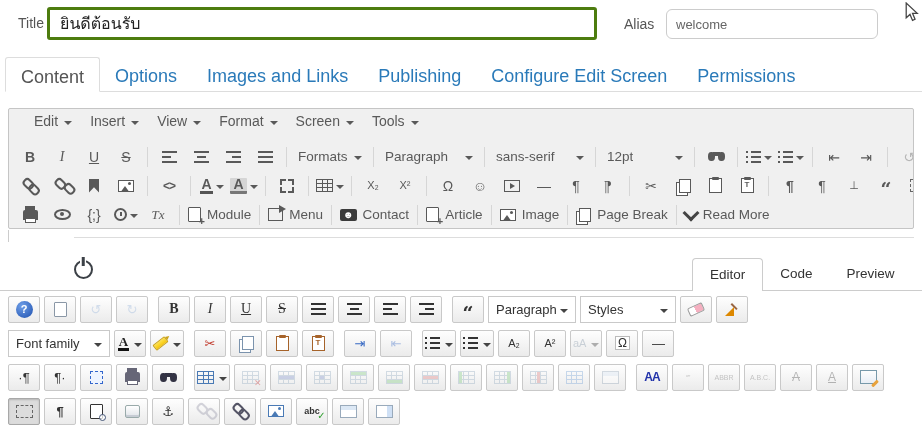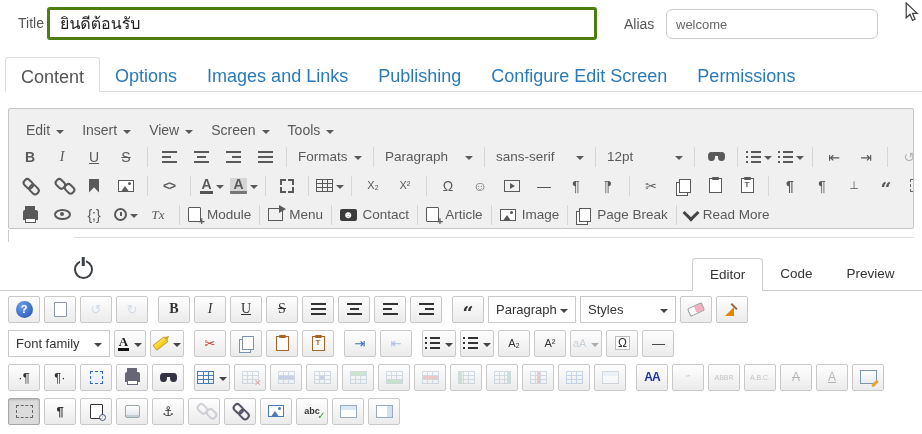--- a/index.html
+++ b/index.html
@@ -18,21 +18,21 @@
   
   .tabs{position:absolute;left:5px;top:57px;height:35px;display:flex}
   .tab{padding:9px 15px;font-size:18px;color:#2a7ab9;cursor:pointer;white-space:nowrap}
   .tab.active{background:#fff;border:1px solid #ddd;border-bottom:1px solid #fff;
     border-radius:3px 3px 0 0;color:#555;position:relative;z-index:2}
   .tabs-underline{position:absolute;left:5px;right:0;top:91px;height:1px;background:#ddd}
 
   
   .mce{position:absolute;left:8px;top:108px;width:906px;height:121px;border:1px solid #c5c5c5;
     background:#f0f0f0;box-sizing:border-box;border-radius:2px;overflow:hidden}
-  .mce-menubar{display:flex;align-items:flex-end;height:33px;padding:0 8px}
+  .mce-menubar{display:flex;align-items:flex-start;height:33px;padding:0 16px}
   .menuitem{display:flex;align-items:center;gap:6px;padding:4px 9px;font-size:14px;color:#595959}
   .mce-row{display:flex;align-items:center;height:29px;padding:0 5px}
   .tbtn{min-width:26px;height:24px;display:flex;align-items:center;justify-content:center;gap:3px;
     margin:0 1px;padding:0 2px;border-radius:2px;color:#595959;font-size:14px}
   .tbtn.dis{opacity:.38}
   .tsep{width:1px;height:20px;background:#d6d6d6;margin:0 5px;flex:none}
   .listbox{display:flex;align-items:center;justify-content:space-between;height:24px;
     padding:0 6px;font-size:13.5px;color:#595959;box-sizing:border-box;flex:none}
   .listbox.menulike{justify-content:flex-start;gap:7px}
   .sel-label{white-space:nowrap;overflow:hidden}
@@ -247,20 +247,24 @@
       </div>
       <div class="menuitem">
         <span>Insert</span>
         <span class="car car-t"></span>
       </div>
       <div class="menuitem">
         <span>View</span>
         <span class="car car-t"></span>
       </div>
       <div class="menuitem">
+        <span>Format</span>
+        <span class="car car-t"></span>
+      </div>
+      <div class="menuitem">
         <span>Screen</span>
         <span class="car car-t"></span>
       </div>
       <div class="menuitem">
         <span>Tools</span>
         <span class="car car-t"></span>
       </div>
     </div>
   <div class="mce-row" id="mce-row-0">
       <div class="tbtn">

